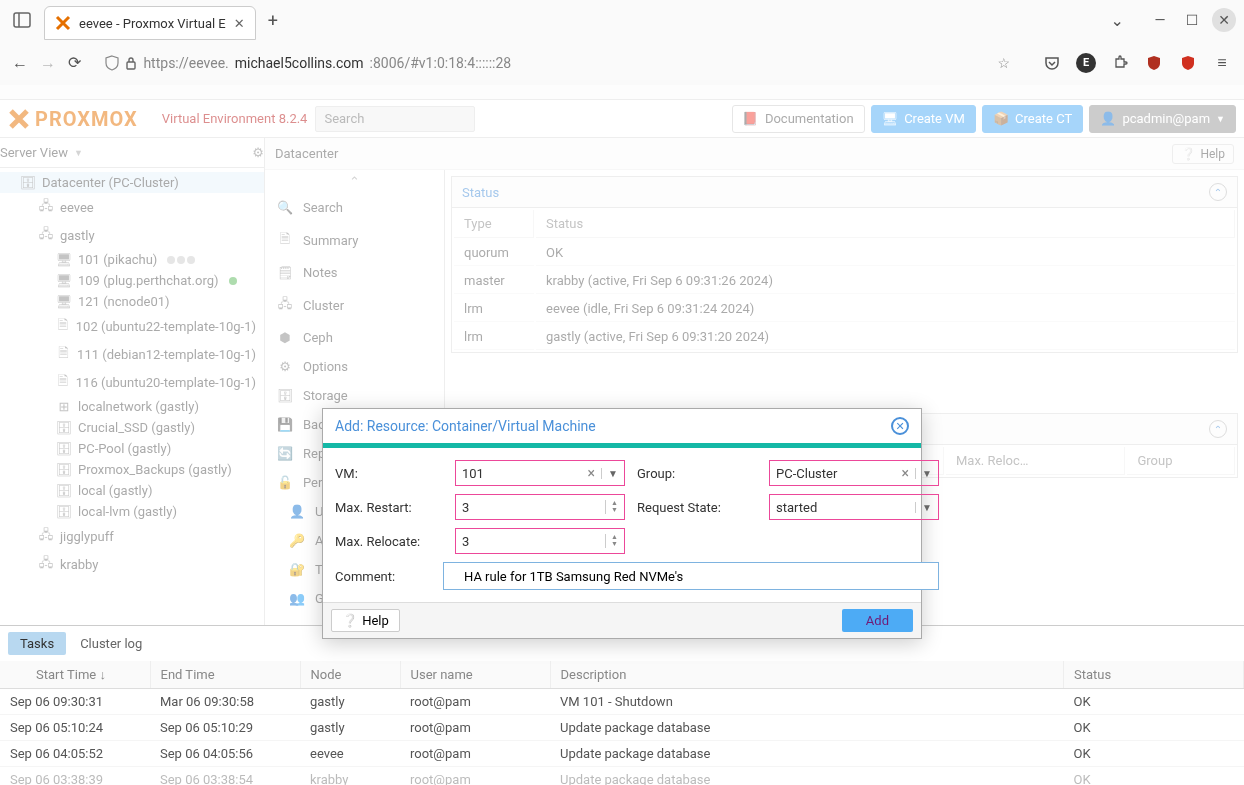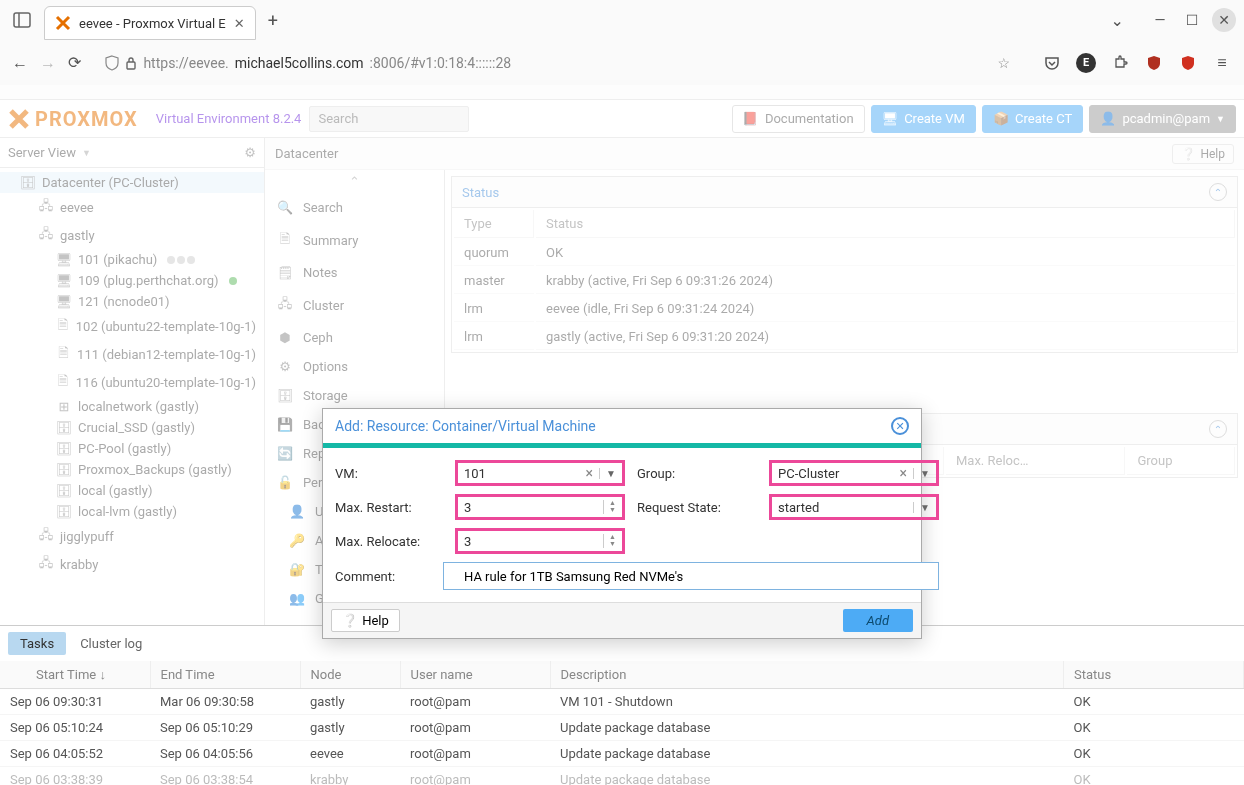--- a/index.html
+++ b/index.html
@@ -23,31 +23,31 @@
 .url-bar { flex: 1; display: flex; align-items: center; gap: 6px; font-size: 14px; color: #888; padding: 0 12px; }
 .url-host { color: #333; }
 .url-icons-right { display: flex; gap: 14px; align-items: center; color: #555; margin-left: 8px; }
 .ext-icon { width: 20px; height: 20px; display: flex; align-items: center; justify-content: center; }
 .ext-circle { width: 20px; height: 20px; background: #333; color: #fff; border-radius: 50%; display: flex; align-items: center; justify-content: center; font-size: 11px; font-weight: bold; }
 .shield-red { color: #c0392b; }
 
 
 .pve-header { height: 38px; background: #fff; border-bottom: 1px solid #ddd; display: flex; align-items: center; padding: 0 8px; }
 .pve-logo { display: flex; align-items: center; gap: 5px; font-size: 20px; font-weight: bold; color: #e57000; letter-spacing: 1px; }
-.pve-logo-text { color: #6d28d9; font-size: 13px; font-weight: normal; margin-left: 13px; letter-spacing: 0; }
+.pve-logo-text { color: #b91c1c; font-size: 13px; font-weight: normal; margin-left: 19px; letter-spacing: 0; }
 .pve-search { margin-left: 8px; background: #f0f0f0; border: 1px solid #ddd; border-radius: 2px; padding: 4px 8px; font-size: 13px; color: #888; width: 160px; height: 26px; }
 .pve-header-right { margin-left: auto; display: flex; gap: 6px; }
 .pve-btn { display: flex; align-items: center; gap: 6px; padding: 4px 10px; border: 1px solid #ccc; border-radius: 3px; font-size: 13px; background: #fff; color: #555; height: 28px; }
 .pve-btn.blue { background: #4dabf5; color: #fff; border-color: #4dabf5; }
 .pve-btn.user { background: #999; color: #fff; border-color: #999; }
 
 
 .pve-body { display: flex; height: calc(785px - 85px - 38px - 160px); }
 .sidebar-left { width: 265px; border-right: 1px solid #ddd; background: #fff; display: flex; flex-direction: column; }
-.tree-header { display: flex; align-items: center; padding: 4px 8px; border-bottom: 1px solid #ddd; font-size: 13px; color: #555; height: 30px; }
+.tree-header { display: flex; align-items: center; padding: 4px 0; border-bottom: 1px solid #ddd; font-size: 13px; color: #555; height: 30px; }
 .tree-header .cog { margin-left: auto; color: #888; }
 .tree { flex: 1; overflow-y: auto; padding: 4px 0; font-size: 13px; color: #555; }
 .tree-node { display: flex; align-items: center; gap: 6px; padding: 3px 8px; white-space: nowrap; }
 .tree-node.selected { background: #e6f2fb; }
 .tree-icon { width: 16px; display: inline-flex; justify-content: center; color: #888; }
 .indent-1 { padding-left: 20px; }
 .indent-2 { padding-left: 38px; }
 .indent-3 { padding-left: 56px; }
 .status-dots { display: inline-flex; gap: 2px; margin-left: 4px; }
 .dot { width: 8px; height: 8px; border-radius: 50%; background: #ccc; }
@@ -74,30 +74,30 @@
 
 
 .dim-overlay { position: absolute; top: 85px; left: 0; right: 0; bottom: 0; background: rgba(255,255,255,0.5); pointer-events: none; }
 
 
 .modal { position: absolute; top: 408px; left: 322px; width: 600px; background: #fff; border: 1px solid #aaa; box-shadow: 0 4px 20px rgba(0,0,0,0.2); z-index: 100; }
 .modal-header { display: flex; align-items: center; padding: 8px 12px; font-size: 14px; color: #4a90d9; border-bottom: 5px solid #14b8a6; }
 .modal-close { margin-left: auto; width: 18px; height: 18px; border: 2px solid #4a90d9; border-radius: 50%; color: #4a90d9; display: flex; align-items: center; justify-content: center; font-size: 11px; cursor: pointer; }
 .modal-body { padding: 12px; display: grid; grid-template-columns: 108px 170px 120px 170px; gap: 8px 12px; align-items: center; font-size: 13px; color: #333; }
 .modal-body label { color: #333; }
-.modal-input { display: flex; align-items: center; border: 3px solid #ec4899; height: 26px; padding: 0 6px; font-size: 13px; position: relative; }
+.modal-input { display: flex; align-items: center; border: 1px solid #ec4899; height: 26px; padding: 0 6px; font-size: 13px; position: relative; }
 .modal-input .clear { margin-left: auto; color: #888; font-size: 14px; padding: 0 2px; }
 .modal-input .dd { border-left: 1px solid #ccc; padding-left: 6px; color: #666; margin-left: 4px; font-size: 10px; }
 .spinner-arrows { margin-left: auto; display: flex; flex-direction: column; font-size: 7px; line-height: 7px; color: #888; border-left: 1px solid #ccc; padding-left: 5px; }
 .comment-row { grid-column: 1 / span 4; display: flex; align-items: center; gap: 12px; }
 .comment-row label { width: 96px; }
 .comment-input { flex: 1; border: 1px solid #7eb3e0; height: 28px; padding: 0 20px; font-size: 13px; outline: none; }
 .modal-footer { border-top: 1px solid #ddd; background: #f5f5f5; padding: 6px 8px; display: flex; align-items: center; }
 .help-modal-btn { display: flex; align-items: center; gap: 4px; padding: 3px 10px; border: 1px solid #ccc; border-radius: 2px; background: #fff; font-size: 13px; }
-.add-btn { margin-left: auto; background: #4dabf5; color: #0c4a6e; padding: 4px 24px; border-radius: 2px; font-size: 13px; font-style: italic; }
+.add-btn { margin-left: auto; background: #4dabf5; color: #701a75; padding: 4px 24px; border-radius: 2px; font-size: 13px; }
 
 
 .log-panel { position: absolute; bottom: 0; left: 0; right: 0; height: 160px; background: #fff; border-top: 1px solid #ccc; }
 .log-tabs { display: flex; gap: 2px; padding: 6px 8px; font-size: 13px; }
 .log-tab { padding: 4px 12px; color: #666; border-radius: 2px; }
 .log-tab.active { background: #b8d8f0; color: #333; }
 .log-table { width: 100%; font-size: 13px; color: #555; border-collapse: collapse; }
 .log-table th { text-align: left; font-weight: normal; color: #888; padding: 6px 10px; border-bottom: 1px solid #ddd; border-right: 1px solid #eee; background: #fafafa; }
 .log-table td { padding: 5px 10px; border-bottom: 1px solid #f5f5f5; }
 .log-table th.start { width: 150px; padding-left: 36px; }

